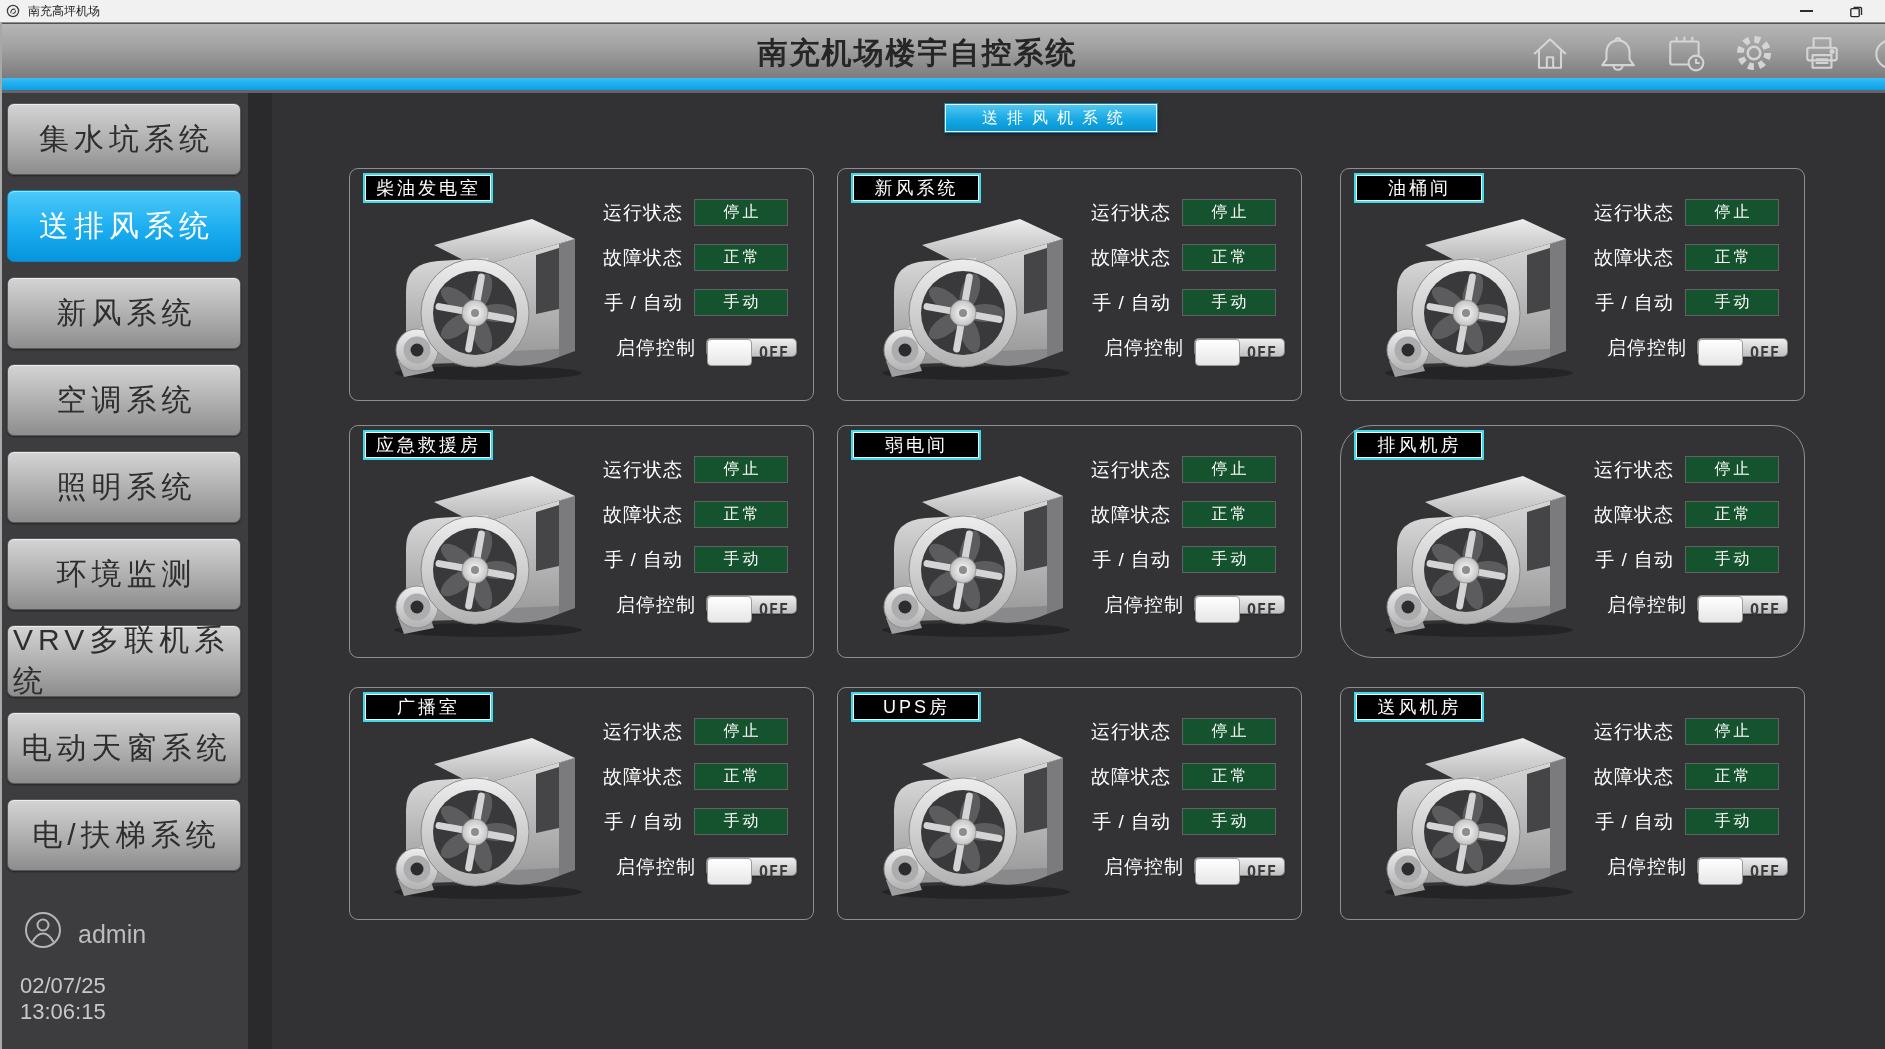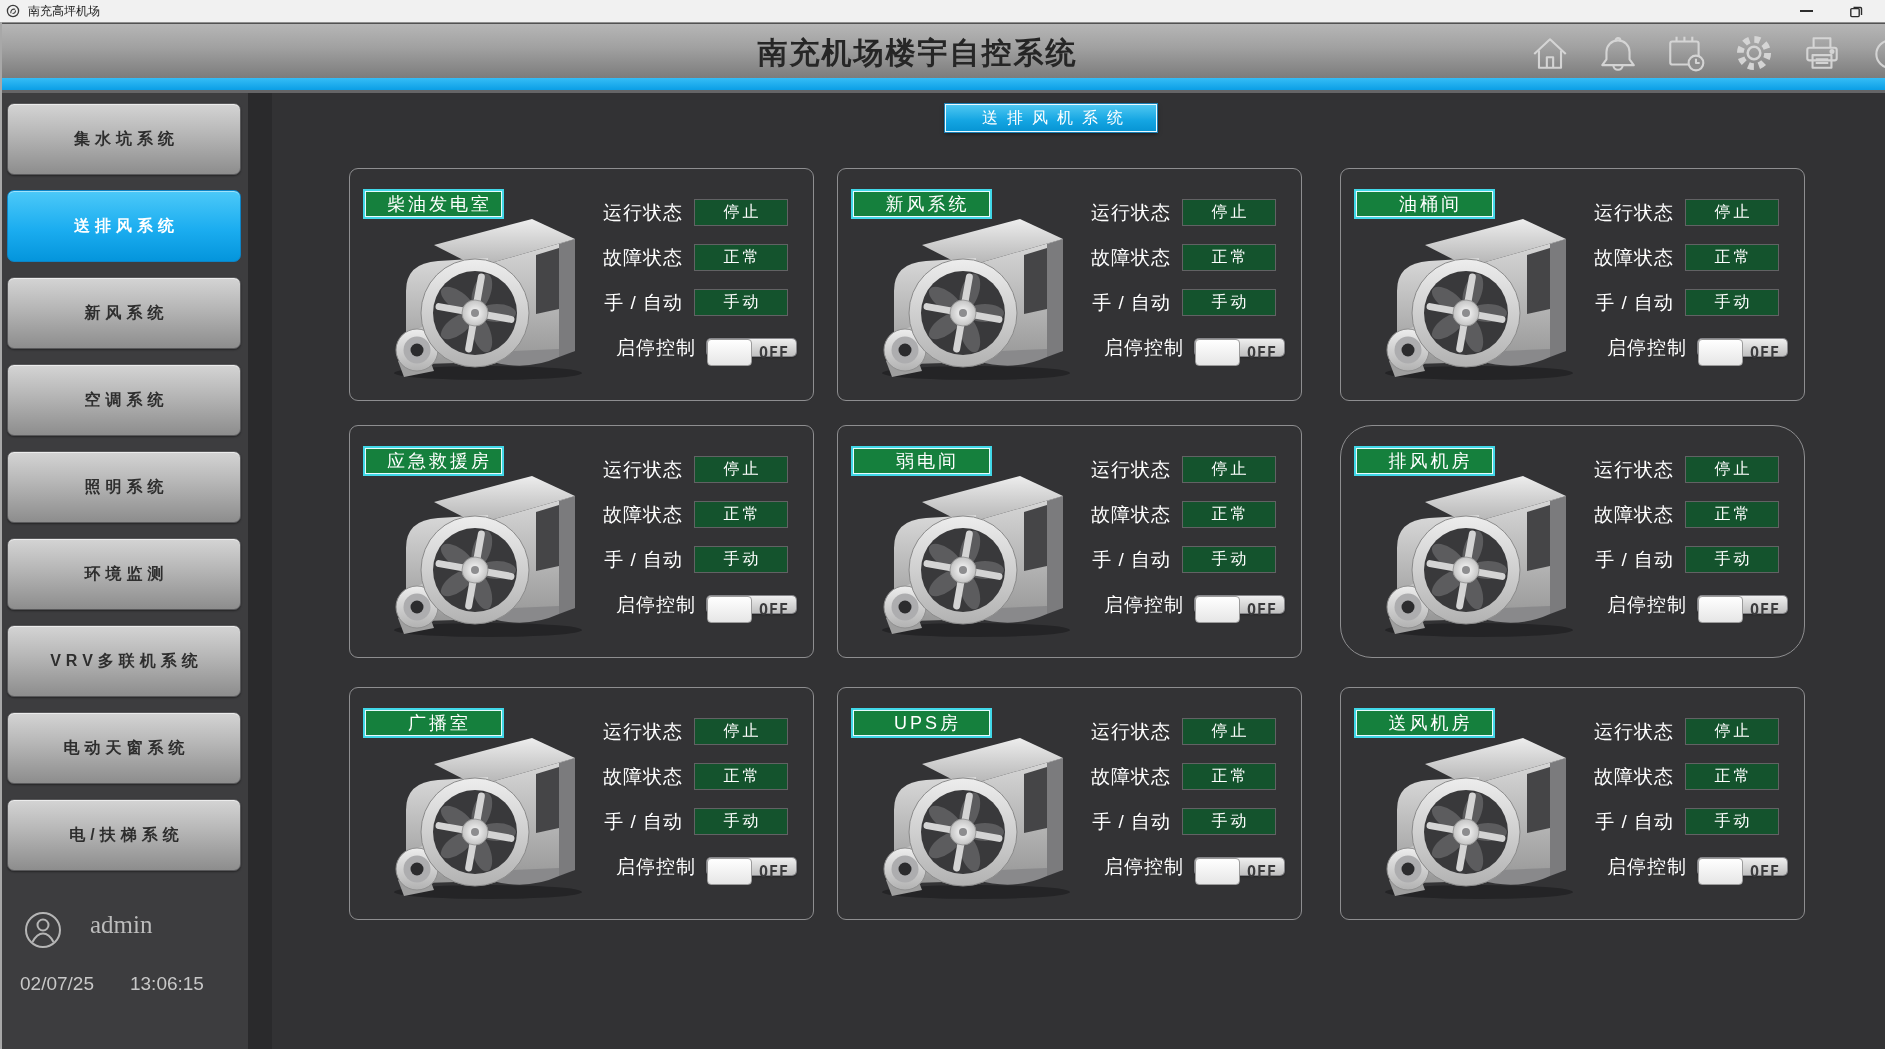--- a/index.html
+++ b/index.html
@@ -28,48 +28,48 @@
     background:linear-gradient(180deg,#35bdf6 0%,#0b9fe6 100%);z-index:20;}
   .hline{position:absolute;top:90px;left:0;right:0;height:3px;background:#656567;z-index:20;}
   .winedge{position:absolute;top:22px;left:0;width:2px;bottom:0;background:#a8a8a8;z-index:40;}
   
   .sidebar{position:absolute;top:93px;left:0;width:248px;bottom:0;background:#3d3d3f;}
   .sidegap{position:absolute;top:93px;left:248px;width:24px;bottom:0;background:#2a2a2c;}
   .side-nav{position:absolute;top:10px;left:0;right:0;}
   .side-btn{margin:0 auto 15px auto;width:234px;height:72px;border-radius:7px;box-sizing:border-box;
     background:linear-gradient(180deg,#d4d4d4 0%,#b7b7b7 42%,#8d8d8d 100%);
     border:1px solid #58585a;box-shadow:inset 0 1px 0 #ececec,0 1px 2px rgba(0,0,0,.4);
-    color:#2e2e2e;font-size:16px;font-weight:700;letter-spacing:5px;padding-left:5px;
+    color:#2e2e2e;font-size:30px;font-weight:400;letter-spacing:5px;padding-left:5px;
     display:flex;align-items:center;justify-content:center;cursor:pointer;}
   .side-btn.active{background:linear-gradient(180deg,#4cc9f8 0%,#1badf0 55%,#0495dc 100%);
     color:#ffffff;border-color:#0d84c6;box-shadow:inset 0 1px 0 #9fe2fb;}
-  .user-row{position:absolute;top:818px;left:24px;display:flex;align-items:flex-start;gap:28px;
-    color:#bcbcbc;font-size:25px;font-family:Liberation Serif, serif;}
-  .datetime{position:absolute;top:880px;left:20px;color:#c8c8c8;font-size:19px;display:flex;gap:36px;}
+  .user-row{position:absolute;top:818px;left:24px;display:flex;align-items:flex-end;gap:16px;
+    color:#bcbcbc;font-size:25px;}
+  .datetime{position:absolute;top:880px;left:20px;color:#c8c8c8;font-size:22px;display:flex;flex-direction:column;}
   
   .page-btn{position:absolute;left:945px;top:104px;width:212px;height:28px;box-sizing:border-box;
     background:linear-gradient(180deg,#4ec7f1 0%,#14a5e2 60%,#0795d4 100%);
     border:1px solid #eafaff;color:#fff;font-size:16px;letter-spacing:9px;padding-left:12px;
     display:flex;align-items:center;justify-content:center;cursor:pointer;
     box-shadow:0 0 0 1px #1b7fb4,0 2px 4px rgba(0,0,0,.5);}
   .cards-grid{position:absolute;inset:0;}
   .card{position:absolute;width:465px;height:233px;border:1px solid #8e8e90;border-radius:9px;
     background:#333335;box-sizing:border-box;}
   .card:nth-of-type(1){left:349px;top:168px;}
   .card:nth-of-type(2){left:837px;top:168px;}
   .card:nth-of-type(3){left:1340px;top:168px;}
   .card:nth-of-type(4){left:349px;top:425px;}
   .card:nth-of-type(5){left:837px;top:425px;}
   .card:nth-of-type(6){left:1340px;top:425px;border-radius:32px;}
   .card:nth-of-type(7){left:349px;top:687px;}
   .card:nth-of-type(8){left:837px;top:687px;}
   .card:nth-of-type(9){left:1340px;top:687px;}
-  .card-title{position:absolute;left:13px;top:20px;width:125px;height:26px;box-sizing:content-box;
-    border:2px solid #41d8e8;box-shadow:inset 0 0 0 1px #e6fbfd;background:#15803d;
-    color:#fff;font-size:18px;letter-spacing:3px;padding-left:12px;
+  .card-title{position:absolute;left:13px;top:4px;width:125px;height:26px;box-sizing:content-box;
+    border:2px solid #41d8e8;box-shadow:inset 0 0 0 1px #e6fbfd;background:#000000;
+    color:#fff;font-size:18px;letter-spacing:3px;padding-left:1px;
     display:flex;align-items:center;justify-content:center;white-space:nowrap;}
   .fan{position:absolute;left:26px;top:42px;width:230px;height:172px;}
   .rows{position:absolute;top:21px;left:250px;right:25px;}
   .row{height:45px;display:flex;align-items:center;justify-content:flex-end;gap:11px;}
   .lbl{color:#fff;font-size:19px;letter-spacing:1px;white-space:nowrap;}
   .val{width:89px;height:25px;flex:none;background:#14532d;border:1px solid #626264;
     color:#fff;font-size:16px;letter-spacing:3px;padding-left:3px;box-sizing:content-box;
     display:flex;align-items:center;justify-content:center;}
   .toggle{position:relative;width:89px;height:17px;flex:none;margin-right:-8px;border-radius:4px;
     background:linear-gradient(180deg,#efefef 0%,#c0c0c0 100%);

